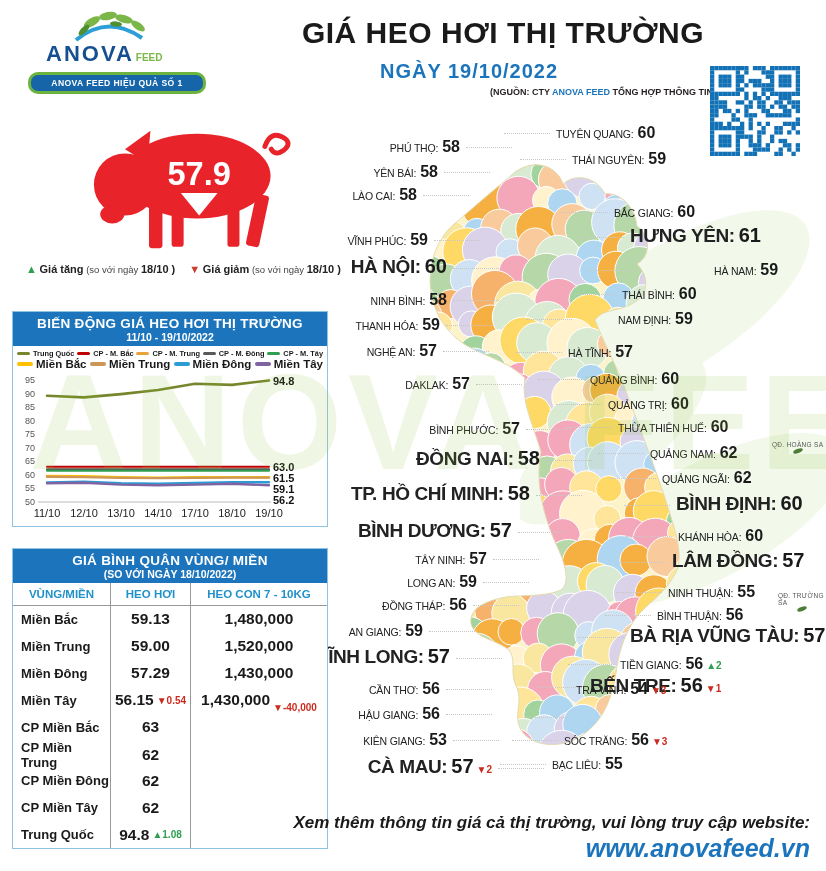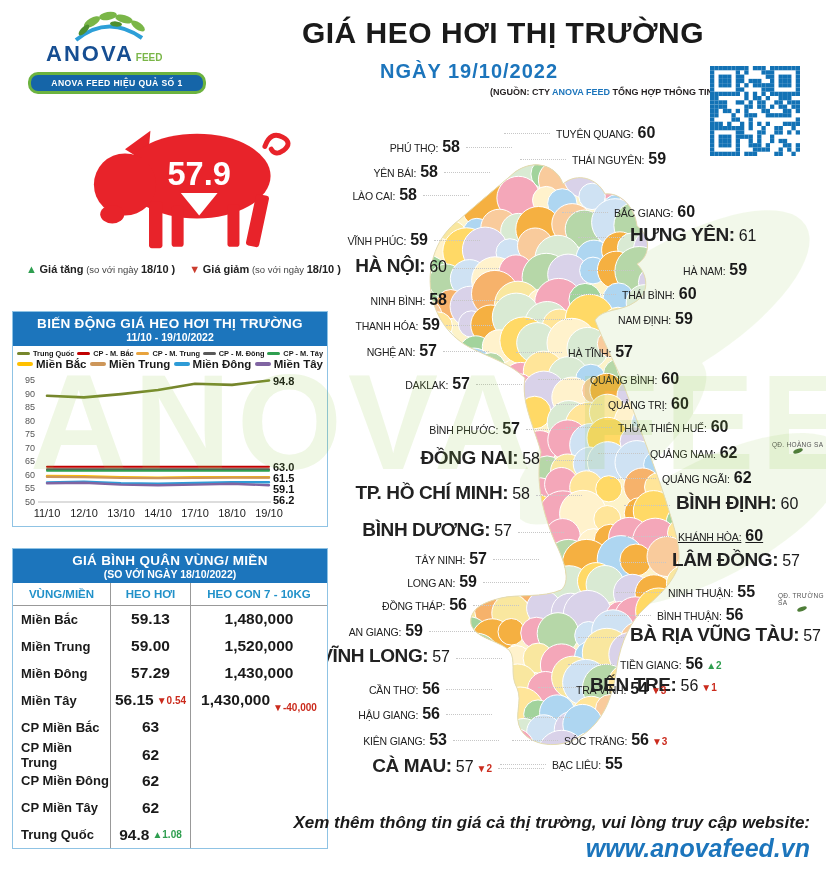--- a/index.html
+++ b/index.html
@@ -61,21 +61,21 @@
   .chg.down{color:#cb2b1d;}
   .chg.low{transform:translateY(7px);display:inline-block;}
 
   
   #map-layer{position:absolute;inset:0;z-index:2;}
   #vnmap{position:absolute;left:415px;top:150px;z-index:2;}
   .mlabel{position:absolute;white-space:nowrap;z-index:4;}
   .mlabel .mname{font-size:10.5px;color:#222;letter-spacing:-0.2px;}
   .mlabel .mval{font-size:16px;font-weight:bold;margin-left:4px;}
   .mlabel.lg .mname{font-size:19px;font-weight:bold;letter-spacing:-0.4px;}
-  .mlabel.lg .mval{font-size:16px;font-weight:normal;}
+  .mlabel.lg .mval{font-size:20px;font-weight:bold;}
   .leader{position:absolute;border-top:1.5px dotted #c7c7c7;width:46px;z-index:3;}
   .island{position:absolute;font-size:6.5px;color:#555;z-index:4;letter-spacing:.3px;}
   .island .dot{display:block;margin:1px auto 0;width:10px;height:4px;border-radius:50%;
                background:#4e7d38;transform:rotate(-20deg);}
 
   
   #wm{position:absolute;left:30px;top:345px;font-size:135px;font-weight:bold;letter-spacing:6px;
       color:rgba(141,198,63,0.14);white-space:nowrap;z-index:7;pointer-events:none;}
   #leaves{position:absolute;left:520px;top:140px;z-index:1;pointer-events:none;}
 
@@ -930,41 +930,41 @@
       <div class="mlabel lg" style="top: 755px; right: 334px;"><span class="mname">CÀ MAU:</span><span class="mval">57</span><span class="chg down">▼2</span></div>
       <div class="leader" style="top: 133px; left: 504px;"></div>
       <div class="mlabel sm" style="top: 124px; left: 556px;"><span class="mname">TUYÊN QUANG:</span><span class="mval">60</span></div>
       <div class="leader" style="top: 159px; left: 520px;"></div>
       <div class="mlabel sm" style="top: 150px; left: 572px;"><span class="mname">THÁI NGUYÊN:</span><span class="mval">59</span></div>
       <div class="leader" style="top: 212px; left: 562px;"></div>
       <div class="mlabel sm" style="top: 203px; left: 614px;"><span class="mname">BẮC GIANG:</span><span class="mval">60</span></div>
       <div class="leader" style="top: 237px; left: 578px;"></div>
       <div class="mlabel lg" style="top: 224px; left: 630px;"><span class="mname">HƯNG YÊN:</span><span class="mval">61</span></div>
       <div class="leader" style="top: 270px; left: 588px;"></div>
-      <div class="mlabel sm" style="top: 261px; left: 640px; padding-left: 43px;"><span class="mname">HÀ NAM:</span><span class="mval">59</span></div>
+      <div class="mlabel sm" style="top: 261px; left: 671px; padding-left: 43px;"><span class="mname">HÀ NAM:</span><span class="mval">59</span></div>
       <div class="leader" style="top: 294px; left: 570px;"></div>
       <div class="mlabel sm" style="top: 285px; left: 622px;"><span class="mname">THÁI BÌNH:</span><span class="mval">60</span></div>
       <div class="leader" style="top: 319px; left: 526px;"></div>
       <div class="mlabel sm" style="top: 310px; left: 578px; margin-left: 40px;"><span class="mname">NAM ĐỊNH:</span><span class="mval">59</span></div>
       <div class="leader" style="top: 352px; left: 516px;"></div>
       <div class="mlabel sm" style="top: 343px; left: 568px;"><span class="mname">HÀ TĨNH:</span><span class="mval">57</span></div>
       <div class="leader" style="top: 379px; left: 538px;"></div>
       <div class="mlabel sm" style="top: 370px; left: 590px;"><span class="mname">QUẢNG BÌNH:</span><span class="mval">60</span></div>
       <div class="leader" style="top: 404px; left: 556px;"></div>
       <div class="mlabel sm" style="top: 395px; left: 608px;"><span class="mname">QUẢNG TRỊ:</span><span class="mval">60</span></div>
       <div class="leader" style="top: 427px; left: 566px;"></div>
       <div class="mlabel sm" style="top: 418px; left: 618px;"><span class="mname">THỪA THIÊN HUẾ:</span><span class="mval">60</span></div>
       <div class="leader" style="top: 453px; left: 598px;"></div>
       <div class="mlabel sm" style="top: 444px; left: 650px;"><span class="mname">QUẢNG NAM:</span><span class="mval">62</span></div>
       <div class="leader" style="top: 478px; left: 610px;"></div>
       <div class="mlabel sm" style="top: 469px; left: 662px;"><span class="mname">QUẢNG NGÃI:</span><span class="mval">62</span></div>
       <div class="leader" style="top: 505px; left: 624px;"></div>
       <div class="mlabel lg" style="top: 492px; left: 676px;"><span class="mname">BÌNH ĐỊNH:</span><span class="mval">60</span></div>
       <div class="leader" style="top: 536px; left: 626px;"></div>
-      <div class="mlabel sm" style="top: 527px; left: 678px; text-decoration: underline;"><span class="mname">KHÁNH HÒA:</span><span class="mval">60</span></div>
+      <div class="mlabel sm" style="top: 527px; left: 678px;"><span class="mname">KHÁNH HÒA:</span><span class="mval">60</span></div>
       <div class="leader" style="top: 562px; left: 620px;"></div>
       <div class="mlabel lg" style="top: 549px; left: 672px;"><span class="mname">LÂM ĐỒNG:</span><span class="mval">57</span></div>
       <div class="leader" style="top: 592px; left: 616px;"></div>
       <div class="mlabel sm" style="top: 583px; left: 668px;"><span class="mname">NINH THUẬN:</span><span class="mval">55</span></div>
       <div class="leader" style="top: 615px; left: 605px;"></div>
       <div class="mlabel sm" style="top: 606px; left: 657px;"><span class="mname">BÌNH THUẬN:</span><span class="mval">56</span></div>
       <div class="leader" style="top: 637px; left: 578px;"></div>
       <div class="mlabel lg" style="top: 624px; left: 630px;"><span class="mname">BÀ RỊA VŨNG TÀU:</span><span class="mval">57</span></div>
       <div class="leader" style="top: 664px; left: 568px;"></div>
       <div class="mlabel sm" style="top: 655px; left: 620px;"><span class="mname">TIỀN GIANG:</span><span class="mval">56</span><span class="chg up">▲2</span></div>

